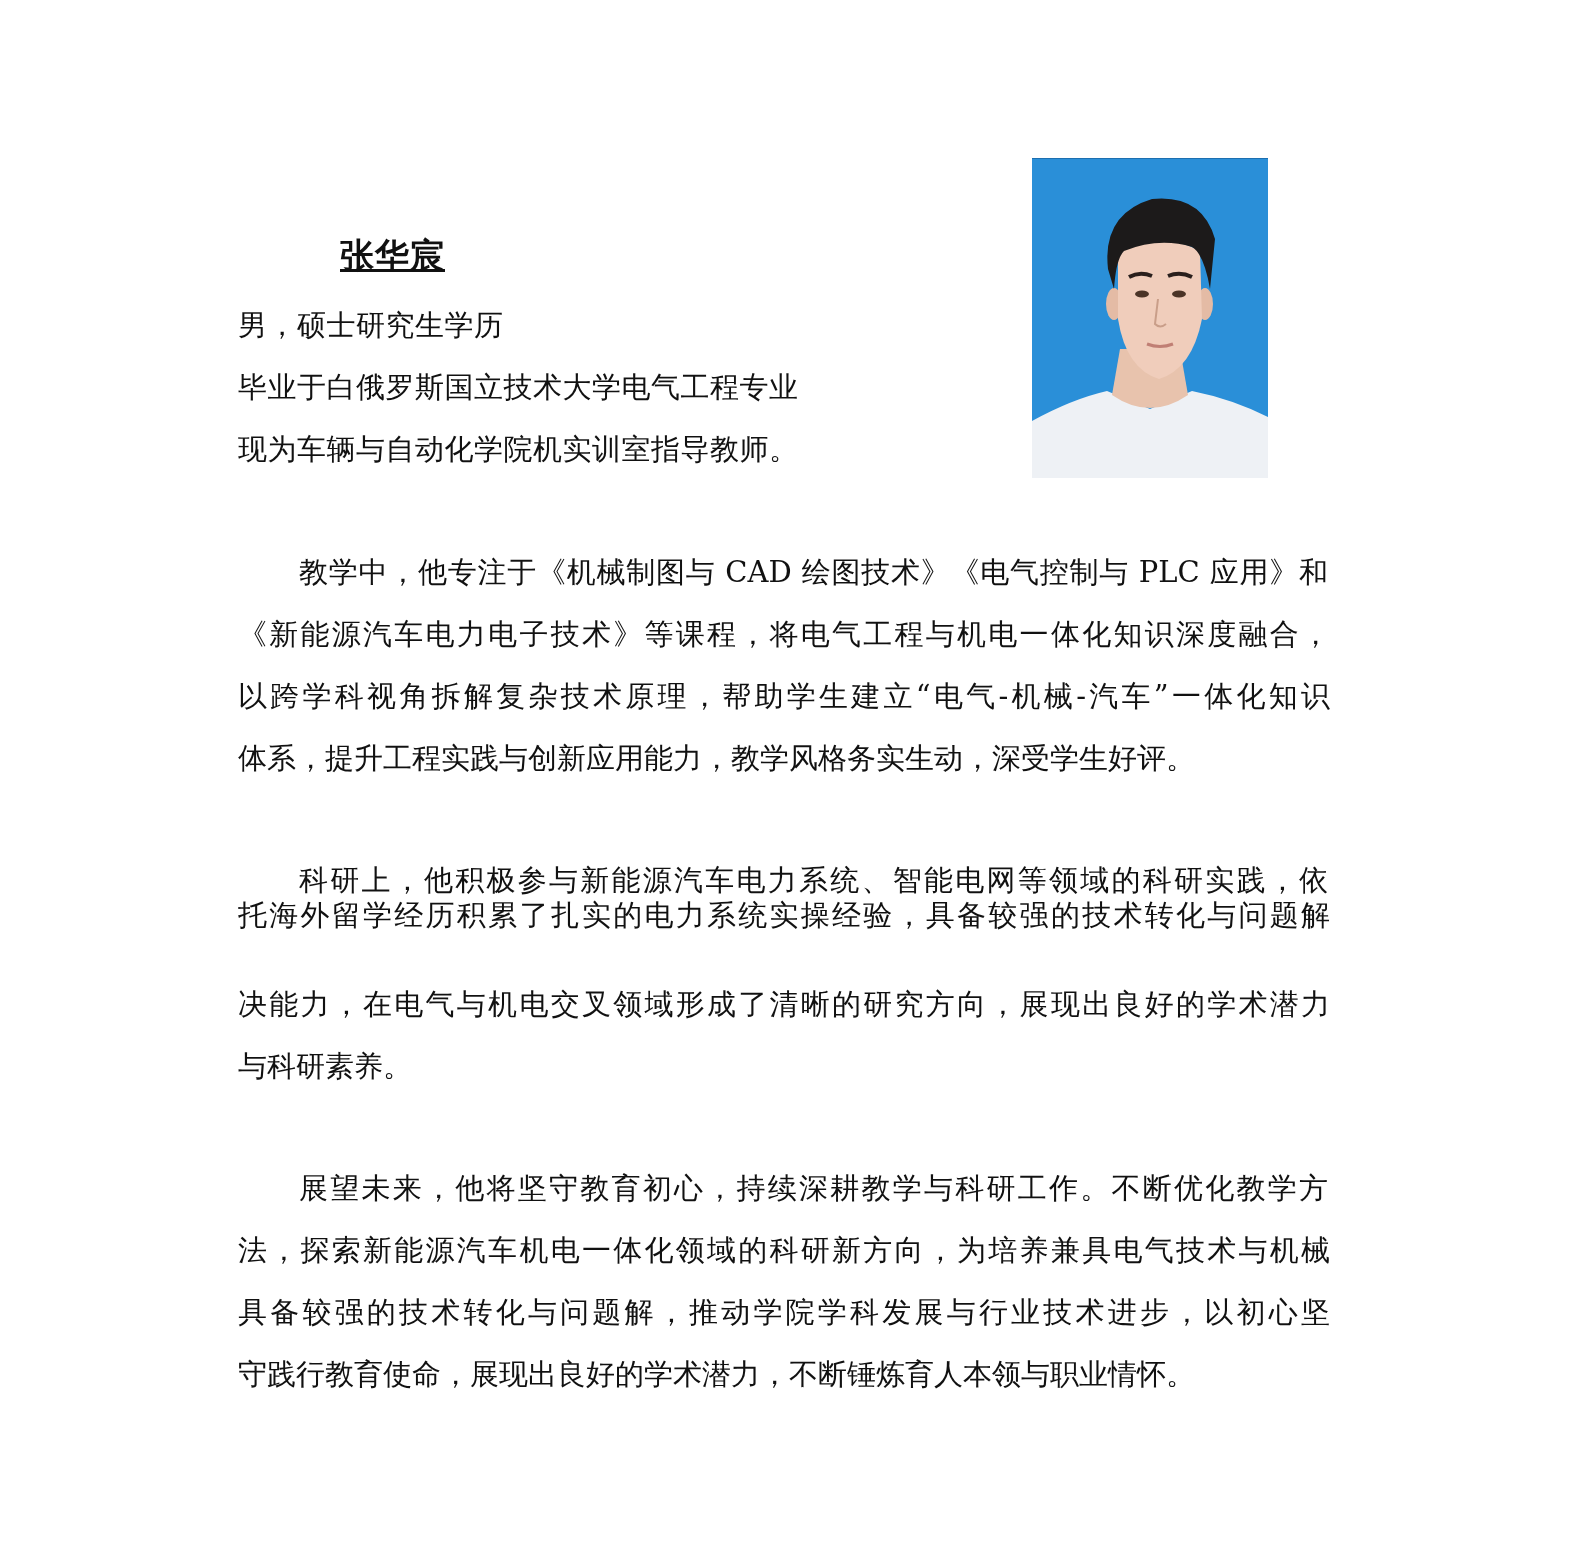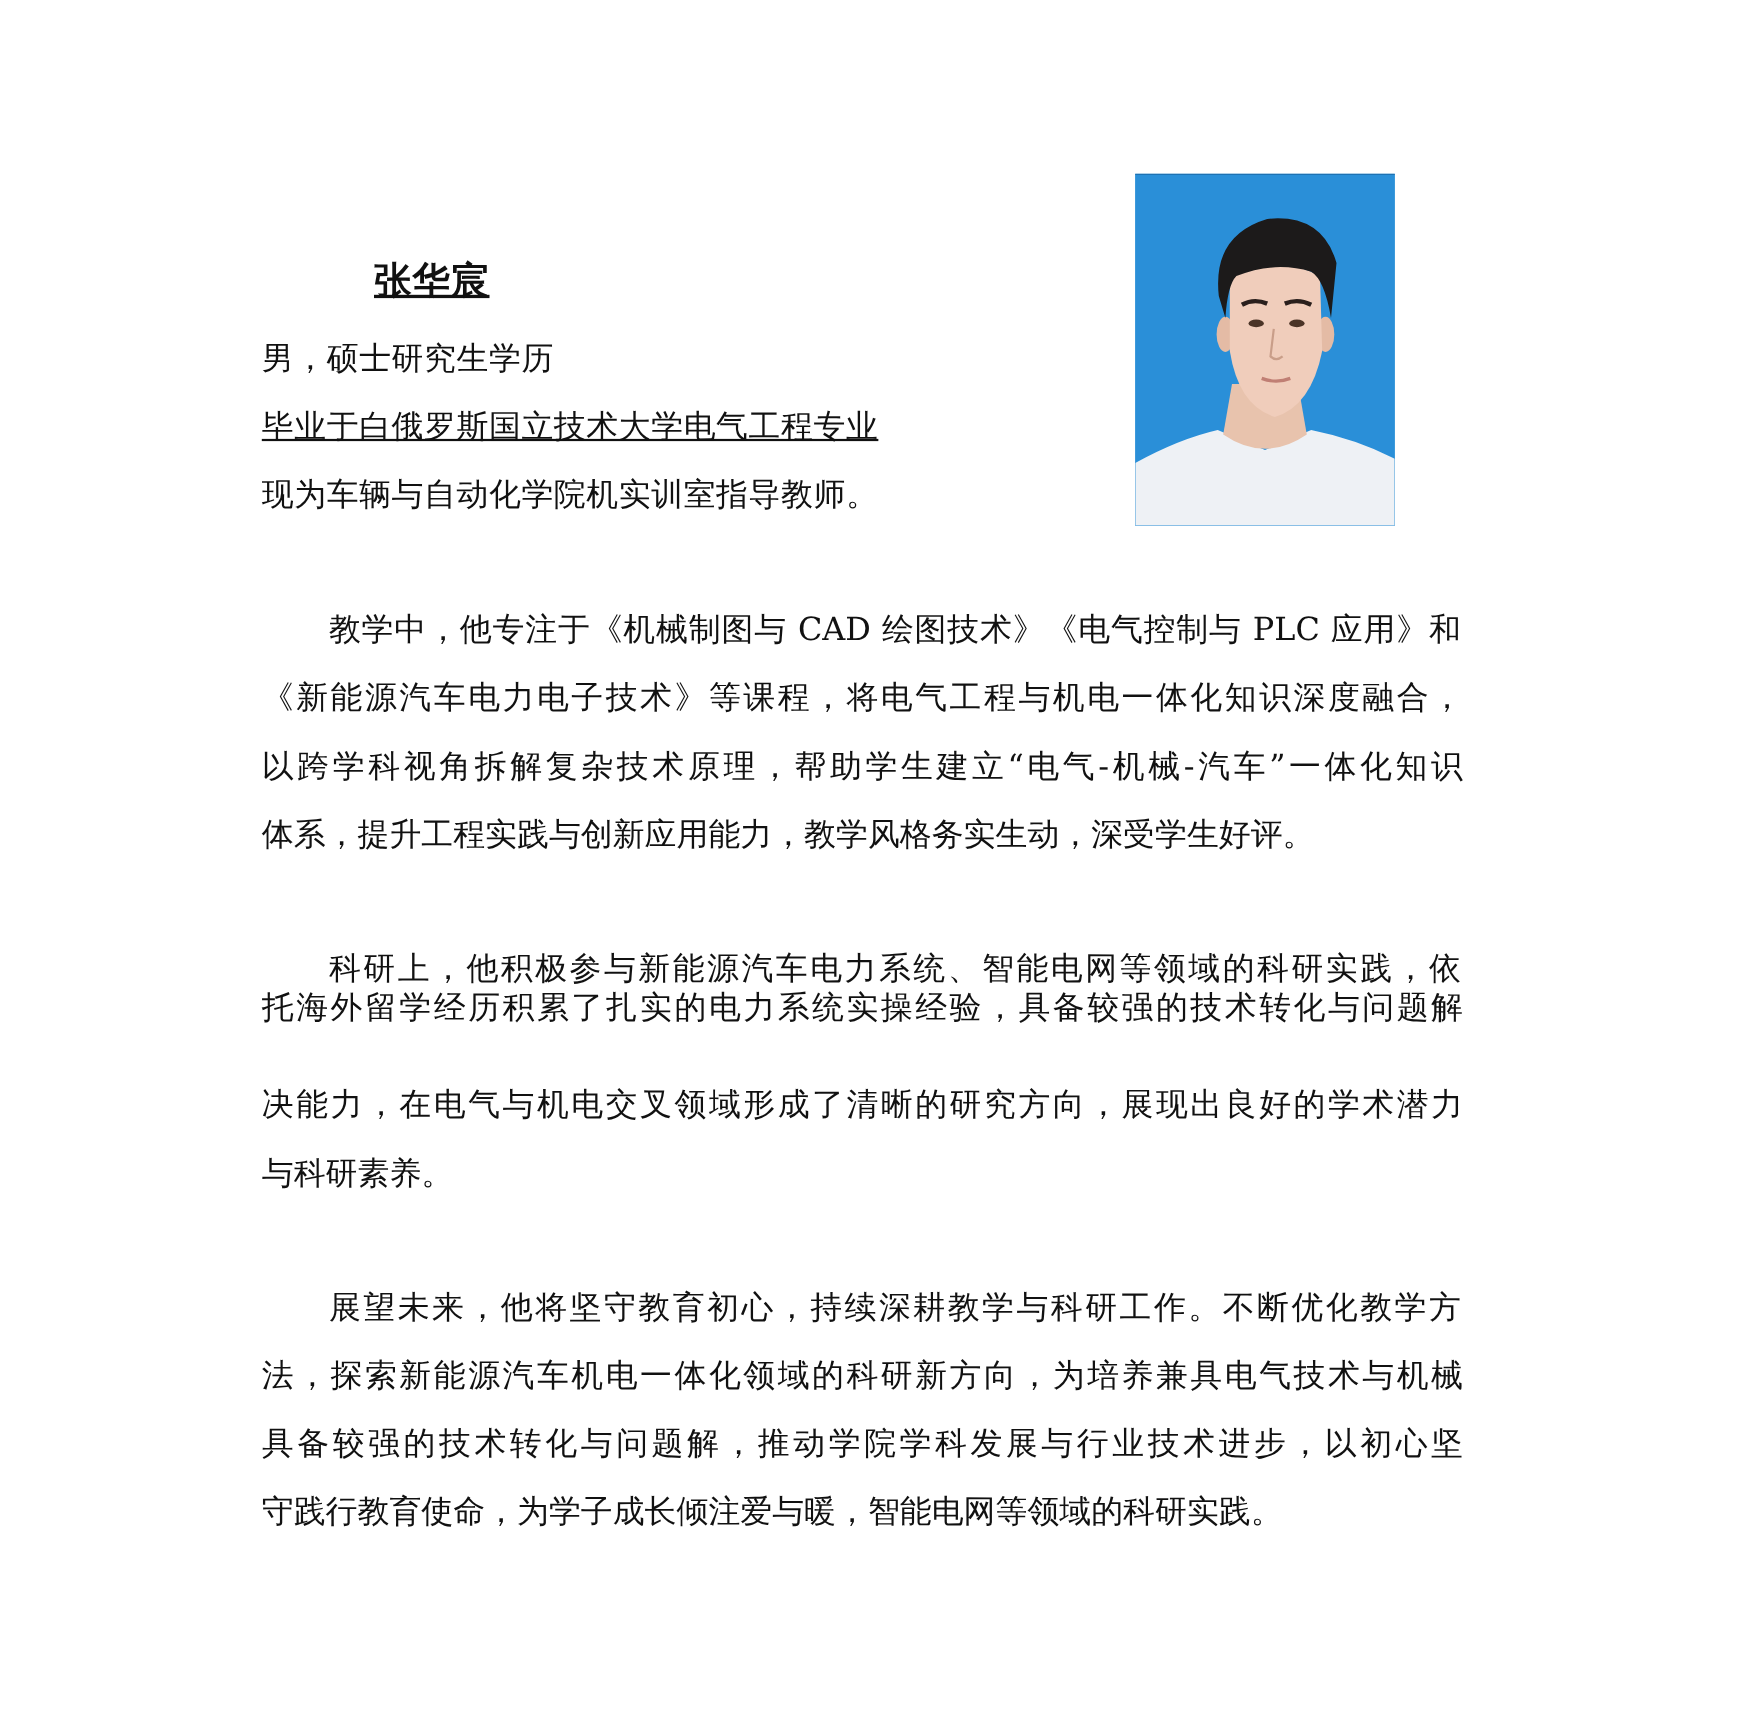--- a/index.html
+++ b/index.html
@@ -19,21 +19,21 @@
   .para-line.first { left: 299px; width: 1029px; }
 </style>
 </head>
 <body>
 
 <div>
 
   <div class="name">张华宸</div>
 
   <div class="info-line" style="top:305px;">男，硕士研究生学历</div>
-  <div class="info-line" style="top:367px;text-decoration:underline;">毕业于白俄罗斯国立技术大学电气工程专业</div>
+  <div class="info-line" style="top:367px;">毕业于白俄罗斯国立技术大学电气工程专业</div>
   <div class="info-line" style="top:429px;">现为车辆与自动化学院机实训室指导教师。</div>
 
   <div class="photo">
     <svg width="236" height="319" viewBox="0 0 236 319">
       <rect x="0" y="0" width="236" height="319" fill="#2a8fd8"></rect>
 
       <path d="M0 262 Q40 240 75 232 L118 250 L160 232 Q200 240 236 258 L236 319 L0 319 Z" fill="#eef1f5"></path>
 
       <path d="M88 190 L148 190 L156 236 Q118 262 80 236 Z" fill="#e8c3ad"></path>
 
@@ -67,16 +67,16 @@
     <div class="para-line first" style="top:860px;">科研上，他积极参与新能源汽车电力系统、智能电网等领域的科研实践，依</div>
     <div class="para-line" style="top:895px;">托海外留学经历积累了扎实的电力系统实操经验，具备较强的技术转化与问题解</div>
     <div class="para-line" style="top:984px;">决能力，在电气与机电交叉领域形成了清晰的研究方向，展现出良好的学术潜力</div>
     <div class="para-line last" style="top:1046px;">与科研素养。</div>
   </div>
 
   <div>
     <div class="para-line first" style="top:1168px;">展望未来，他将坚守教育初心，持续深耕教学与科研工作。不断优化教学方</div>
     <div class="para-line" style="top:1230px;">法，探索新能源汽车机电一体化领域的科研新方向，为培养兼具电气技术与机械</div>
     <div class="para-line" style="top:1292px;">具备较强的技术转化与问题解，推动学院学科发展与行业技术进步，以初心坚</div>
-    <div class="para-line last" style="top:1354px;">守践行教育使命，为学子成长倾注爱与暖，智能电网等领域的科研实践。</div>
+    <div class="para-line last" style="top:1354px;">守践行教育使命，展现出良好的学术潜力，不断锤炼育人本领与职业情怀。</div>
   </div>
 
 </div>
 
 </body></html>

